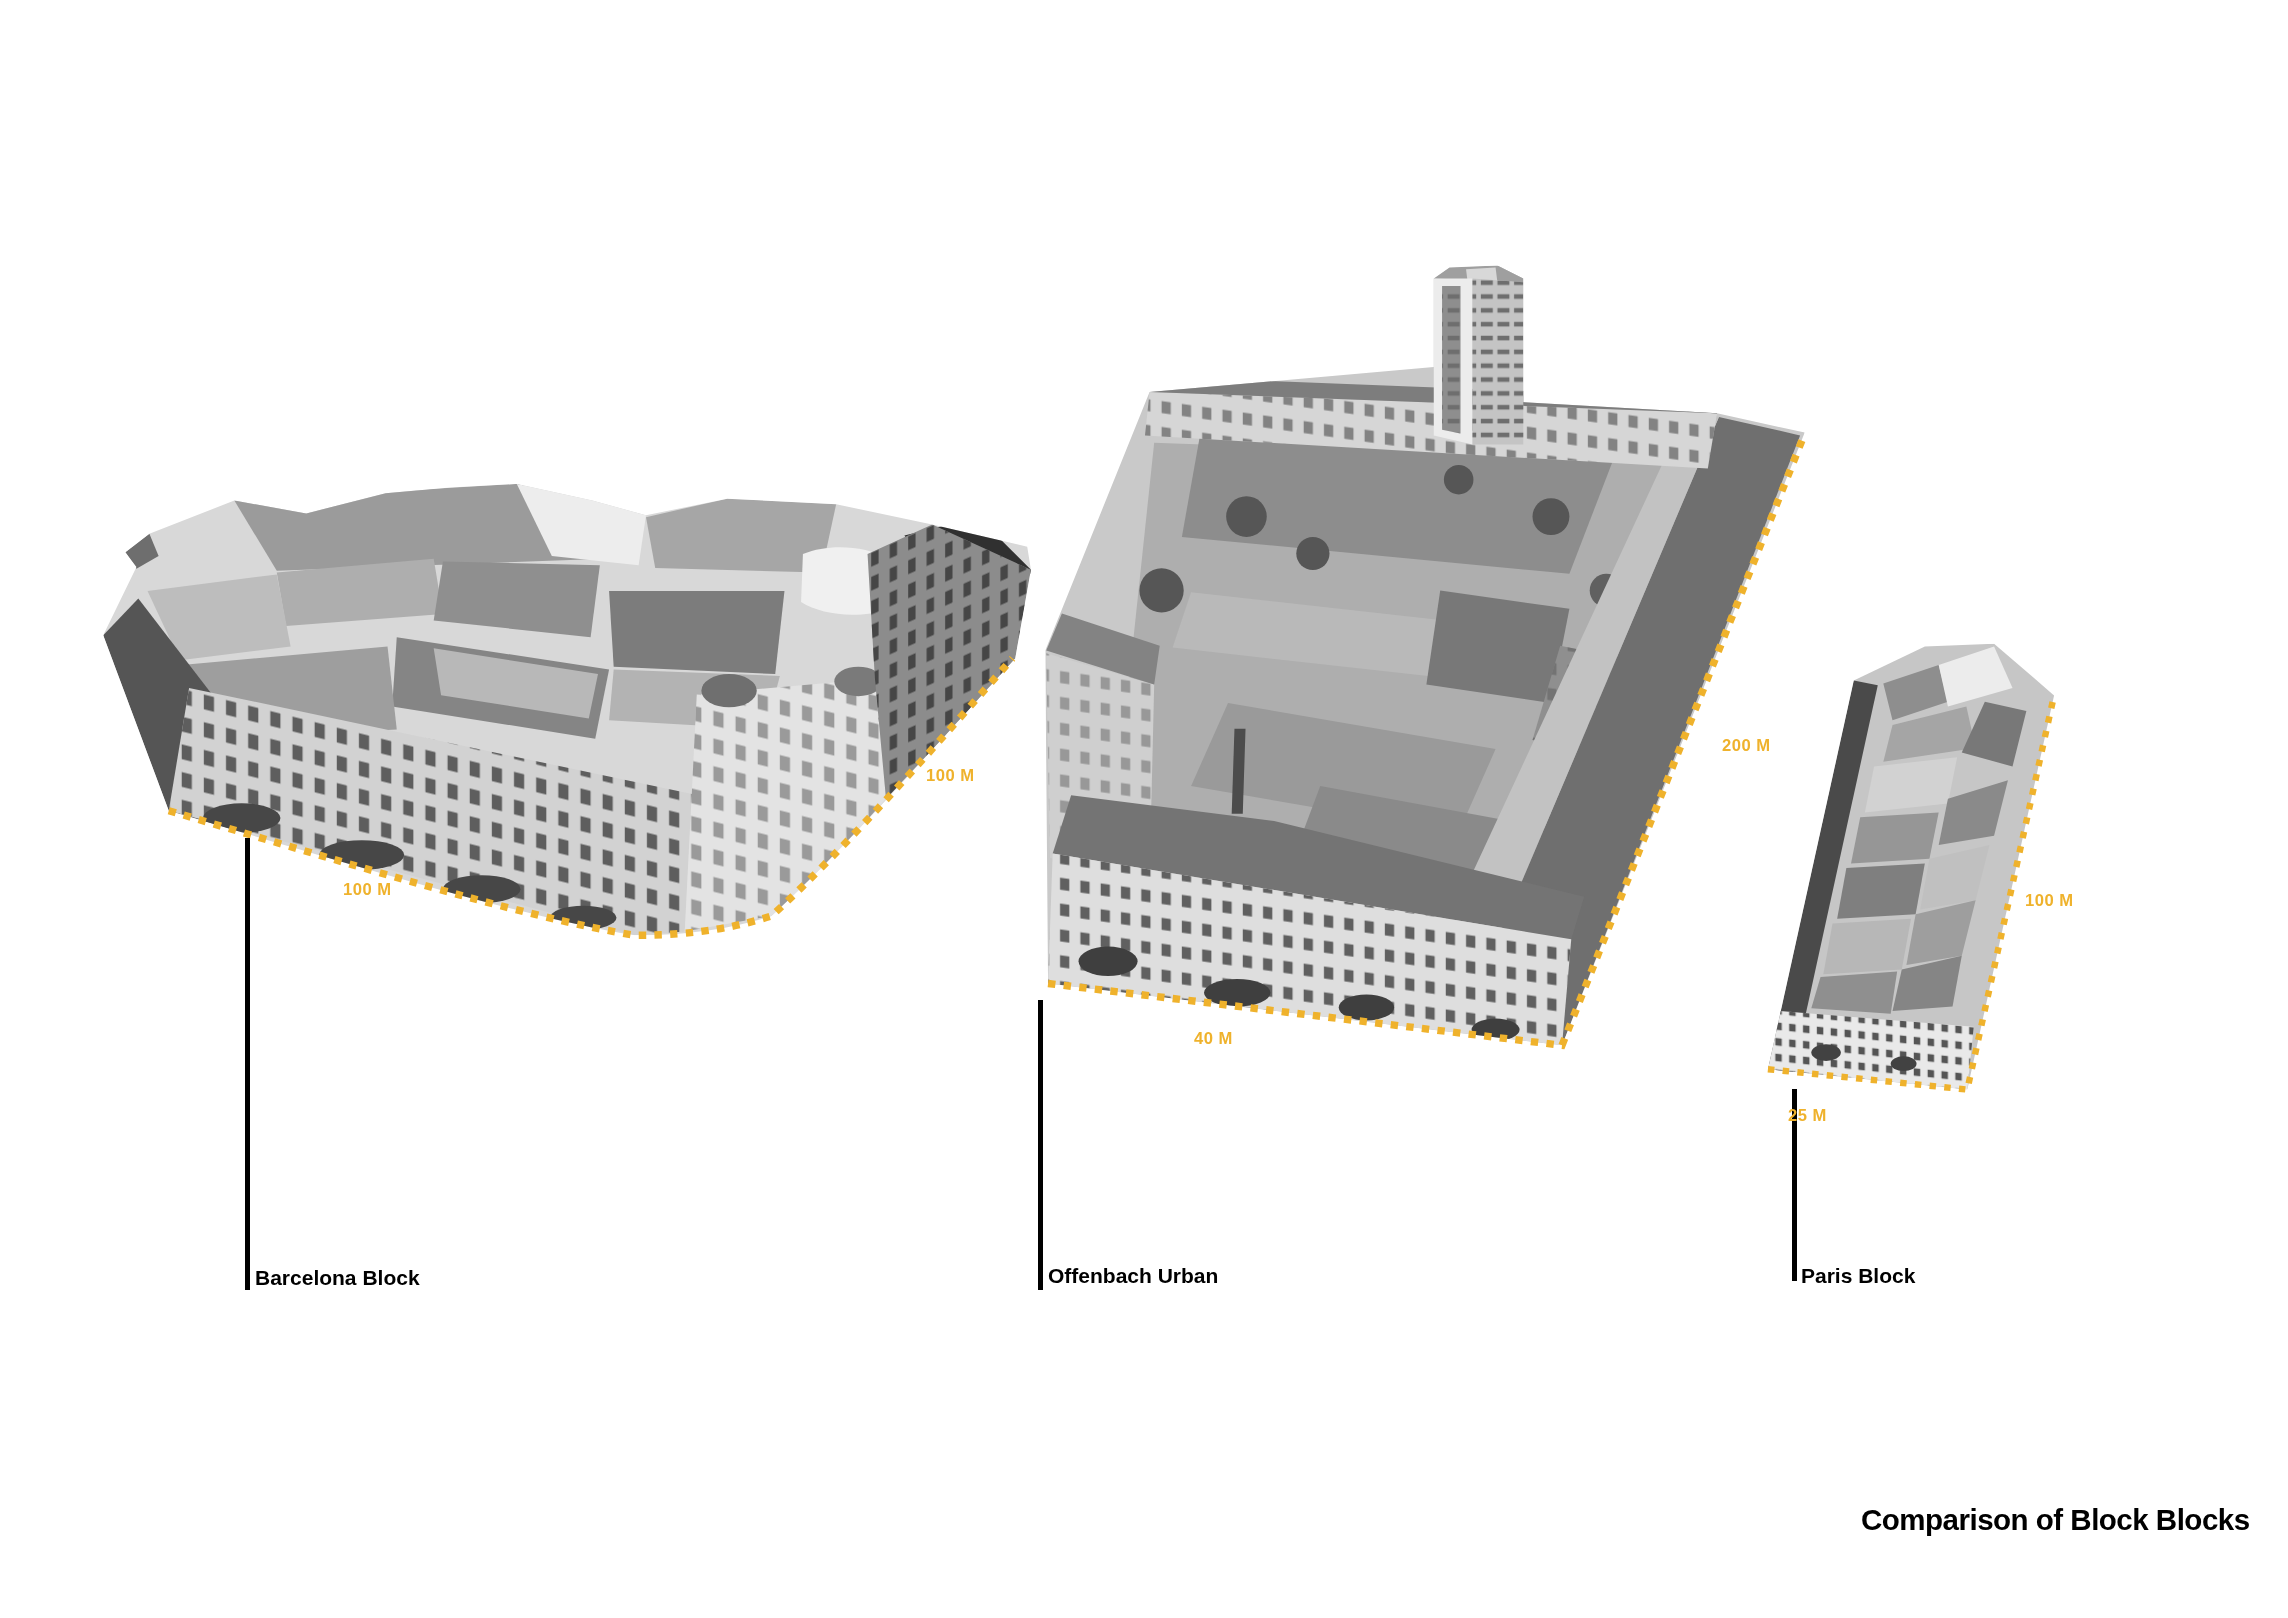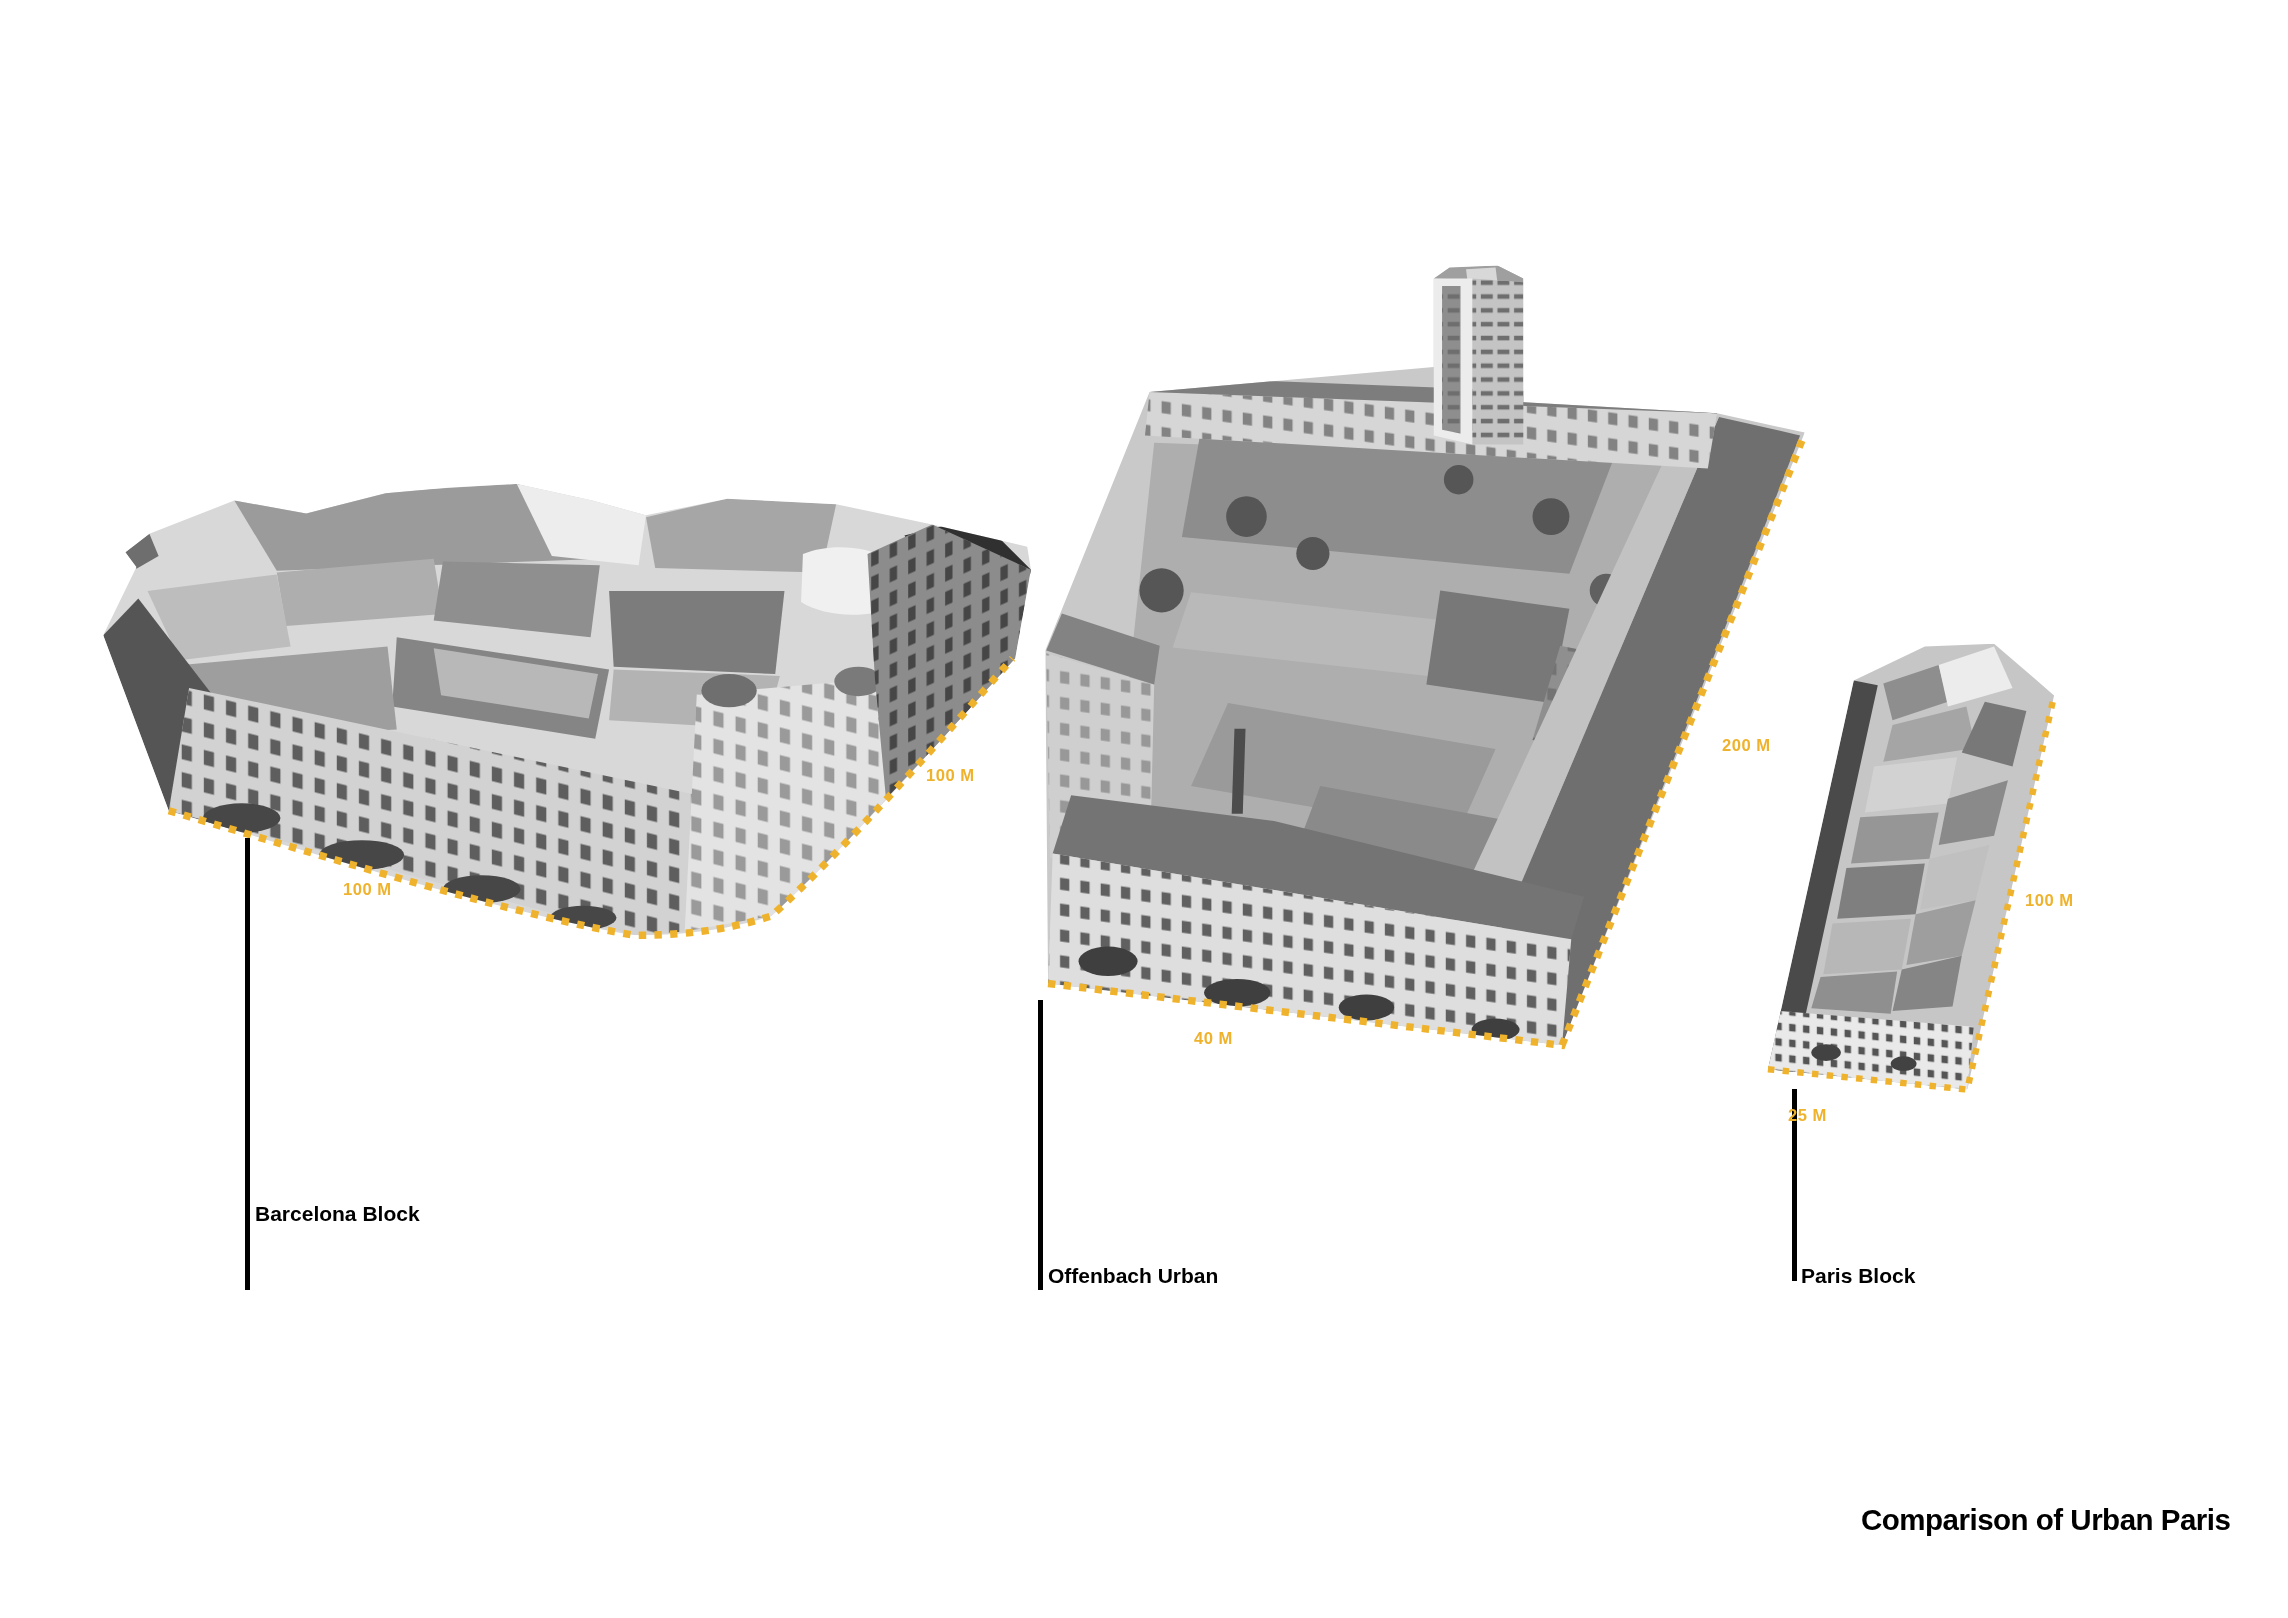--- a/index.html
+++ b/index.html
@@ -203,20 +203,20 @@
   <div class="leader" style="left:1038px;top:1000px;height:290px;"></div>
   <div class="leader" style="left:1792px;top:1089px;height:192px;"></div>
 
   <span class="dim" style="left:343px;top:880px;">100 M</span>
   <span class="dim" style="left:926px;top:766px;">100 M</span>
   <span class="dim" style="left:1722px;top:736px;">200 M</span>
   <span class="dim" style="left:1194px;top:1029px;">40 M</span>
   <span class="dim" style="left:2025px;top:891px;">100 M</span>
   <span class="dim" style="left:1788px;top:1094px;margin-top:12px;">25 M</span>
 
-  <span class="block-name" style="left:255px;top:1202px;">Barcelona Block</span>
+  <span class="block-name" style="left:255px;top:1266px;">Barcelona Block</span>
   <span class="block-name" style="left:1048px;top:1264px;">Offenbach Urban</span>
   <span class="block-name" style="left:1801px;top:1264px;">Paris Block</span>
 
-  <div class="page-title" style="left:1861px;top:1503px;">Comparison of Urban Paris</div>
+  <div class="page-title" style="left:1861px;top:1503px;">Comparison of Block Blocks</div>
 
 </div>
 
 
 </body></html>

